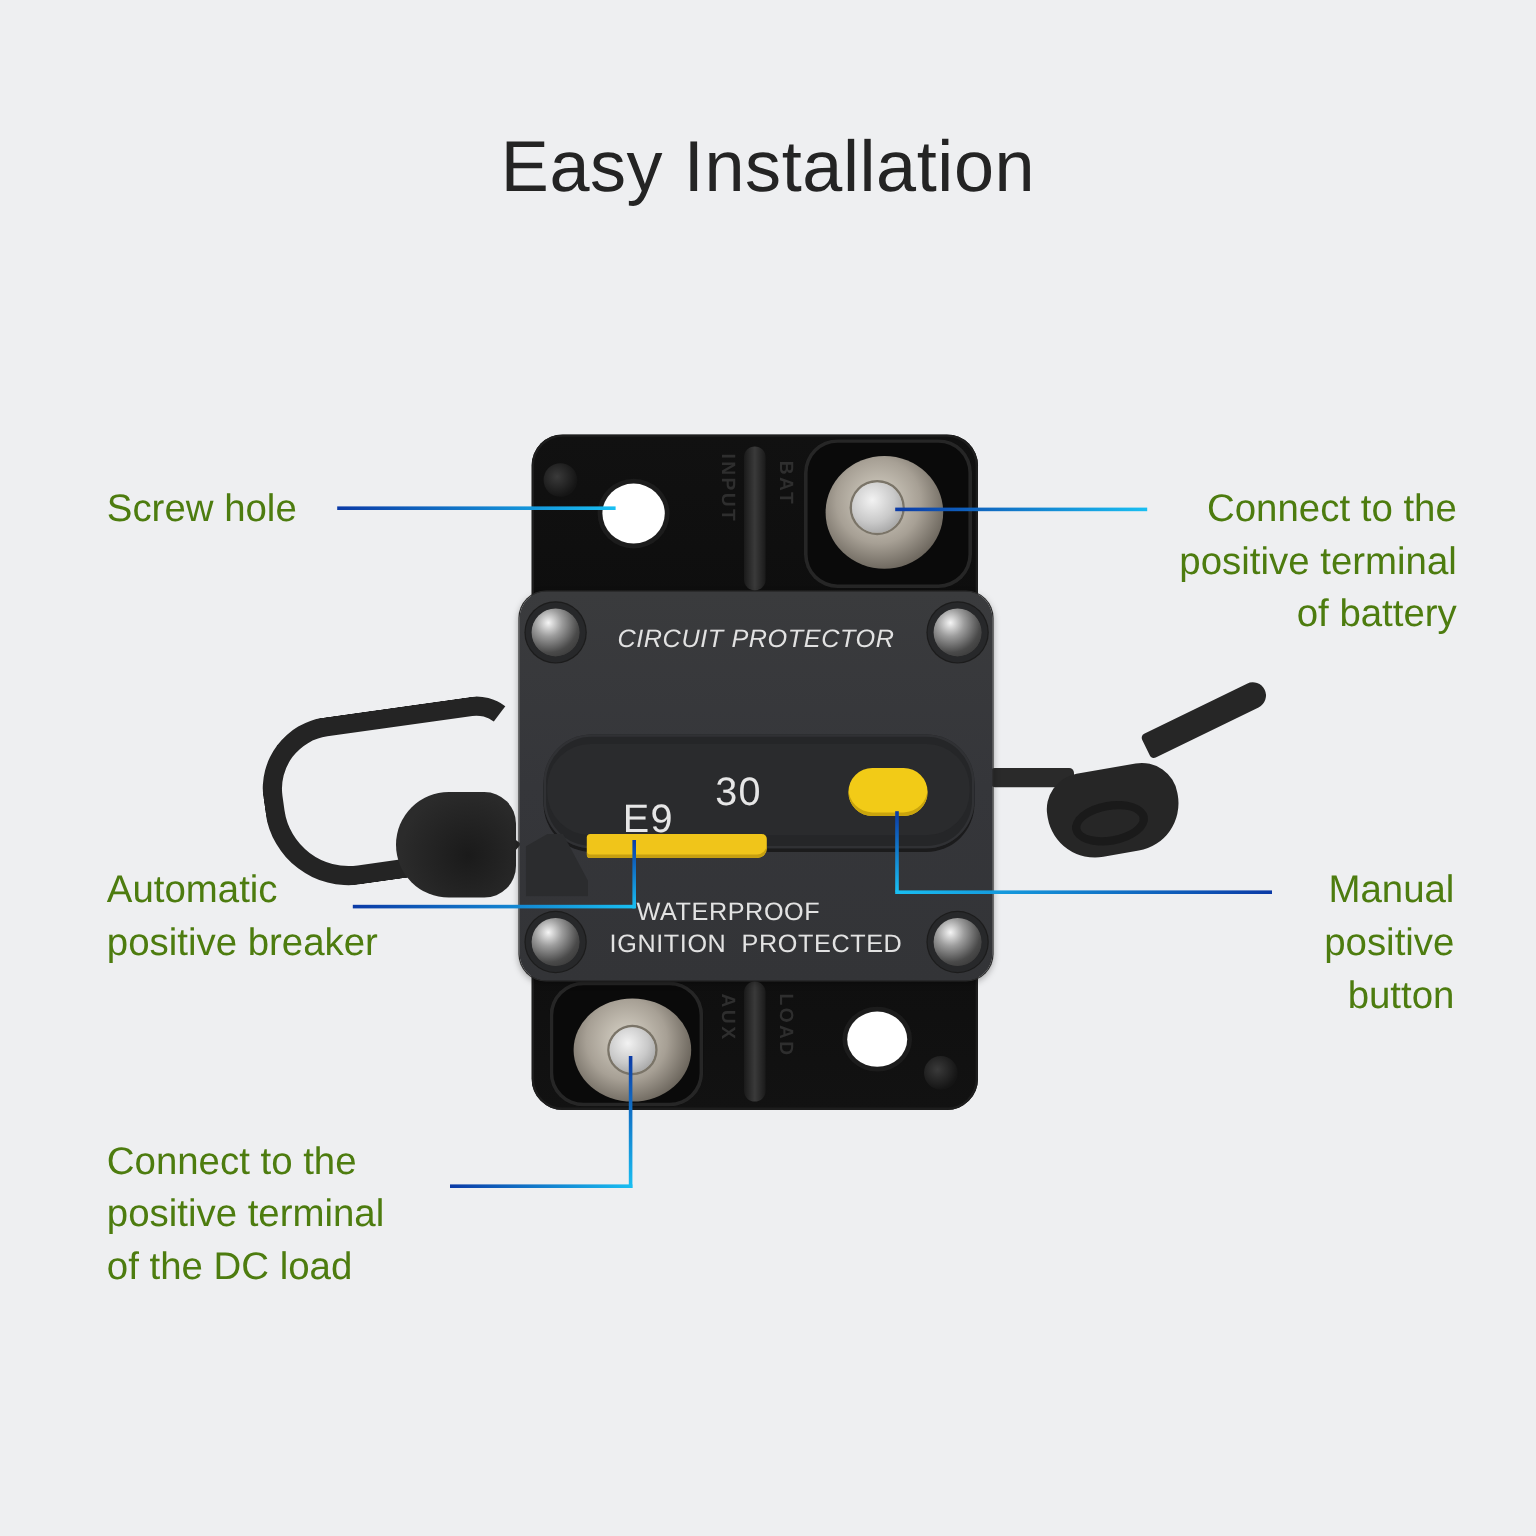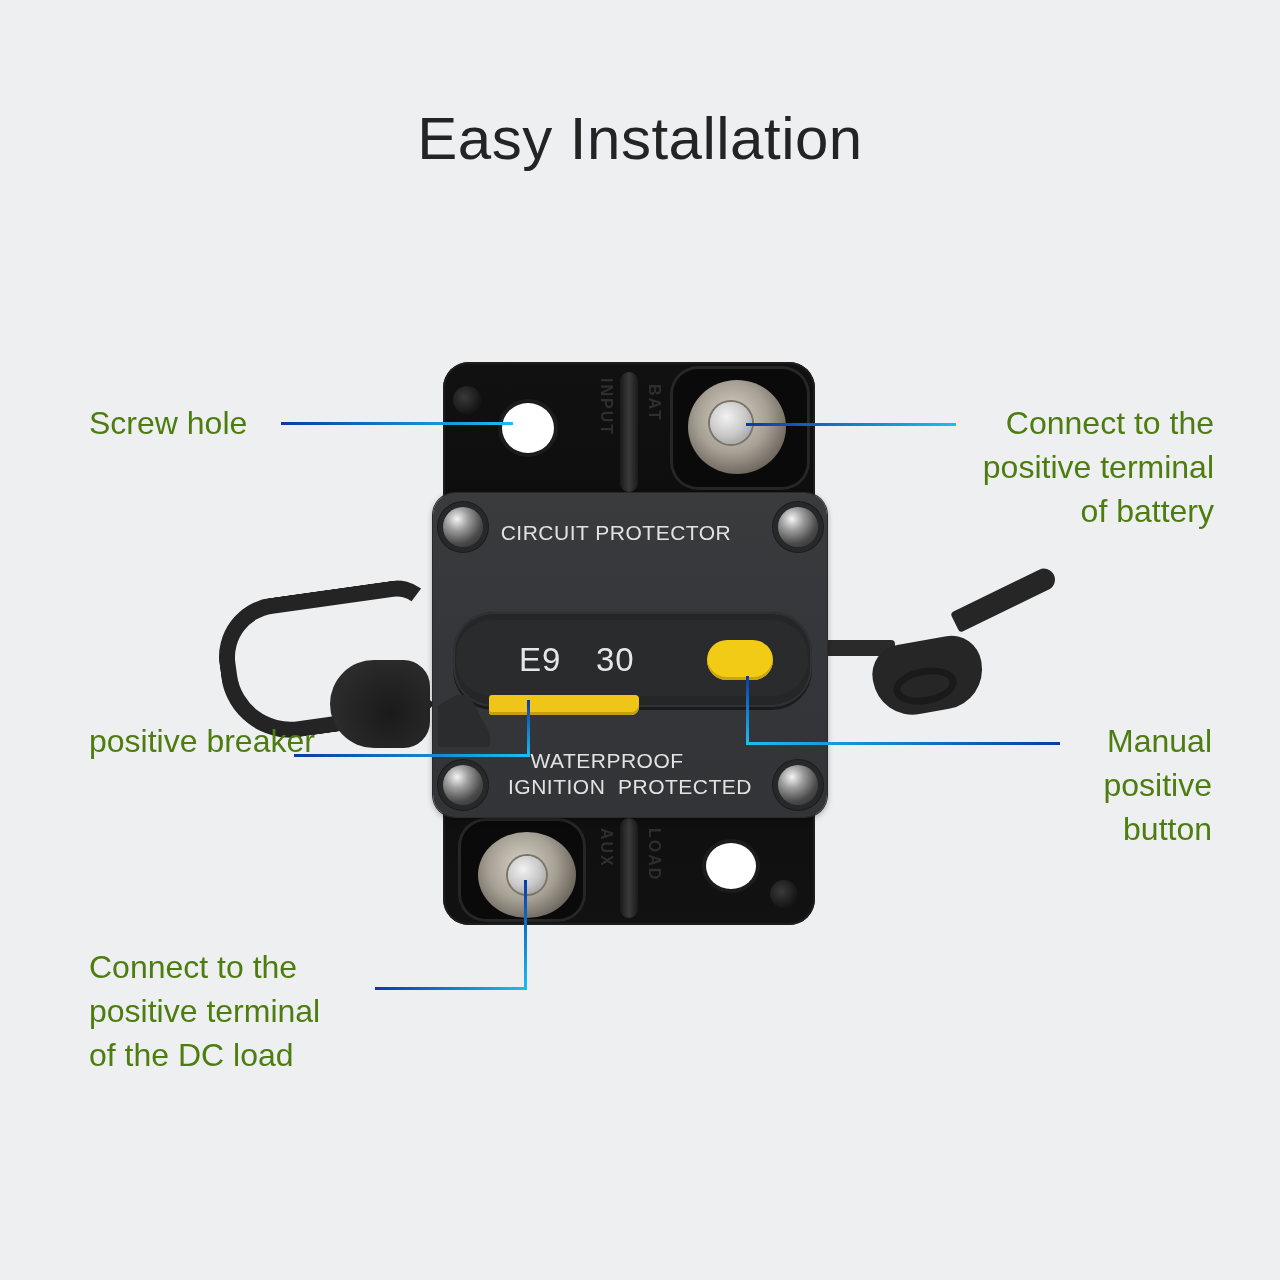--- a/index.html
+++ b/index.html
@@ -164,25 +164,25 @@
   <div class="emboss" style="left:597px;top:828px;">AUX</div>
   <div class="emboss" style="left:645px;top:828px;">LOAD</div>
   <div class="hole" style="left:706px;top:843px;width:50px;height:46px;"></div>
   <div class="peg" style="left:770px;top:880px;width:28px;height:28px;"></div>
 
   <div class="cover"></div>
   <div class="screw" style="left:443px;top:507px;"></div>
   <div class="screw" style="left:778px;top:507px;"></div>
   <div class="screw" style="left:443px;top:765px;"></div>
   <div class="screw" style="left:778px;top:765px;"></div>
-  <div class="cover-text" style="left:486px;top:520px;width:260px;">CIRCUIT PROTECTOR</div>
+  <div class="cover-text" style="left:500px;top:520px;width:260px;font-style:italic;">CIRCUIT PROTECTOR</div>
 
   <div class="panel"></div>
   <div class="panel-inner"></div>
-  <div class="rating" style="left:519px;top:641px;">E9</div>
+  <div class="rating" style="left:519px;top:663px;">E9</div>
   <div class="rating" style="left:596px;top:641px;">30</div>
   <div class="reset-button"></div>
 
   <div class="tab-tri"></div>
   <div class="trip-bar"></div>
 
   <div class="cover-text" style="left:477px;top:748px;width:260px;">WATERPROOF</div>
   <div class="cover-text" style="left:488px;top:774px;width:284px;white-space:pre;">IGNITION  PROTECTED</div>
 </div>
 
@@ -203,20 +203,21 @@
   <div>Screw hole</div>
 </div>
 
 <div class="label right" style="left:900px;top:401px;width:314px;">
   <div>Connect to the</div>
   <div>positive terminal</div>
   <div>of battery</div>
 </div>
 
 <div class="label" style="left:89px;top:719px;">
+  <div>Automatic</div>
   <div>positive breaker</div>
 </div>
 
 <div class="label right" style="left:960px;top:719px;width:252px;">
   <div>Manual</div>
   <div>positive</div>
   <div>button</div>
 </div>
 
 <div class="label" style="left:89px;top:945px;">

